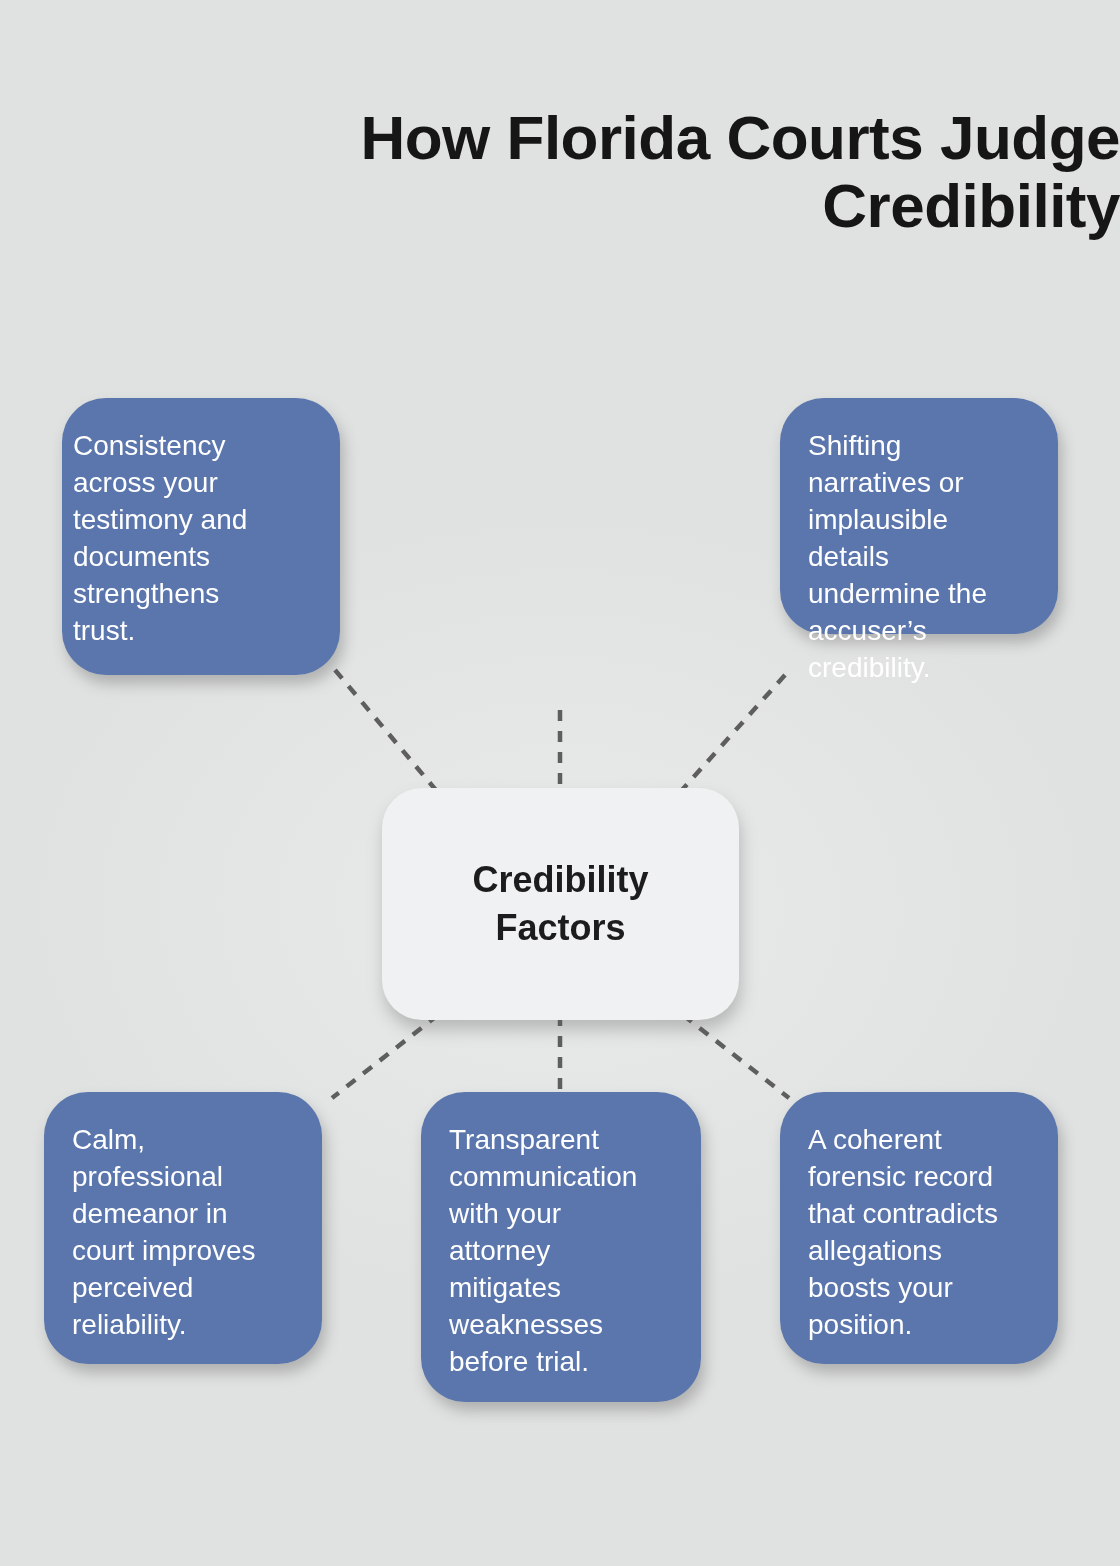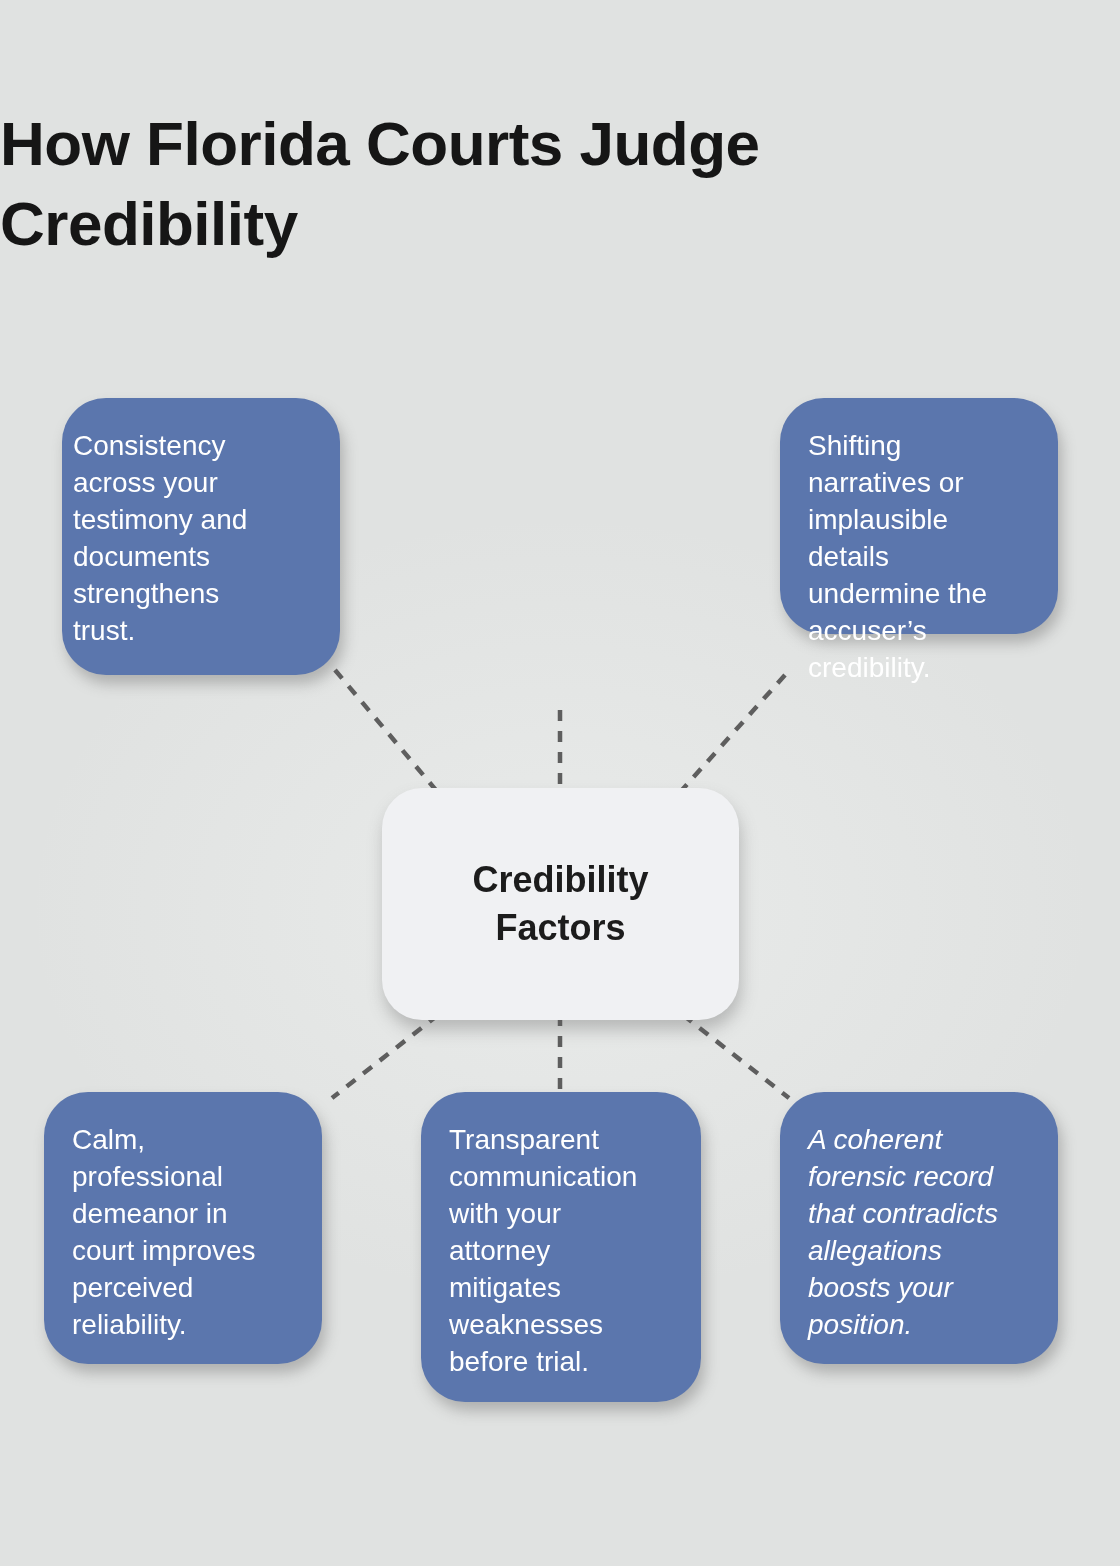--- a/index.html
+++ b/index.html
@@ -22,24 +22,24 @@
     font-family: "Liberation Sans", "DejaVu Sans", sans-serif;
     background:
       radial-gradient(ellipse 760px 560px at 50% 58%, #e9ebea 0%, rgba(224,226,225,0) 70%),
       var(--bg);
   }
   .page-title {
     position: absolute;
     top: 104px;
     left: 0;
     width: 100%;
-    text-align: left;
+    text-align: right;
     font-size: 62px;
     font-weight: 700;
-    line-height: 80px;
+    line-height: 68px;
     letter-spacing: -0.5px;
     color: var(--title-text);
     white-space: pre-line;
   }
   .connectors {
     position: absolute;
     inset: 0;
     width: 1120px;
     height: 1566px;
     z-index: 1;
@@ -80,21 +80,21 @@
     line-height: 48px;
     text-align: center;
     white-space: pre-line;
   }
   
   .card.tl { left: 62px;  top: 398px;  width: 278px; height: 277px; padding-left: 11px; }
   .card.tm { left: 421px; top: 398px;  width: 280px; height: 313px; }
   .card.tr { left: 780px; top: 398px;  width: 278px; height: 236px; }
   .card.bl { left: 44px;  top: 1092px; width: 278px; height: 272px; }
   .card.bm { left: 421px; top: 1092px; width: 280px; height: 310px; }
-  .card.br { left: 780px; top: 1092px; width: 278px; height: 272px; font-style: italic; }
+  .card.br { left: 780px; top: 1092px; width: 278px; height: 272px; }
 </style>
 </head>
 <body>
 
 <div class="page">
 
   <h1 class="page-title">How Florida Courts Judge
 Credibility</h1>
 
   <svg class="connectors" viewBox="0 0 1120 1566" xmlns="http://www.w3.org/2000/svg">

